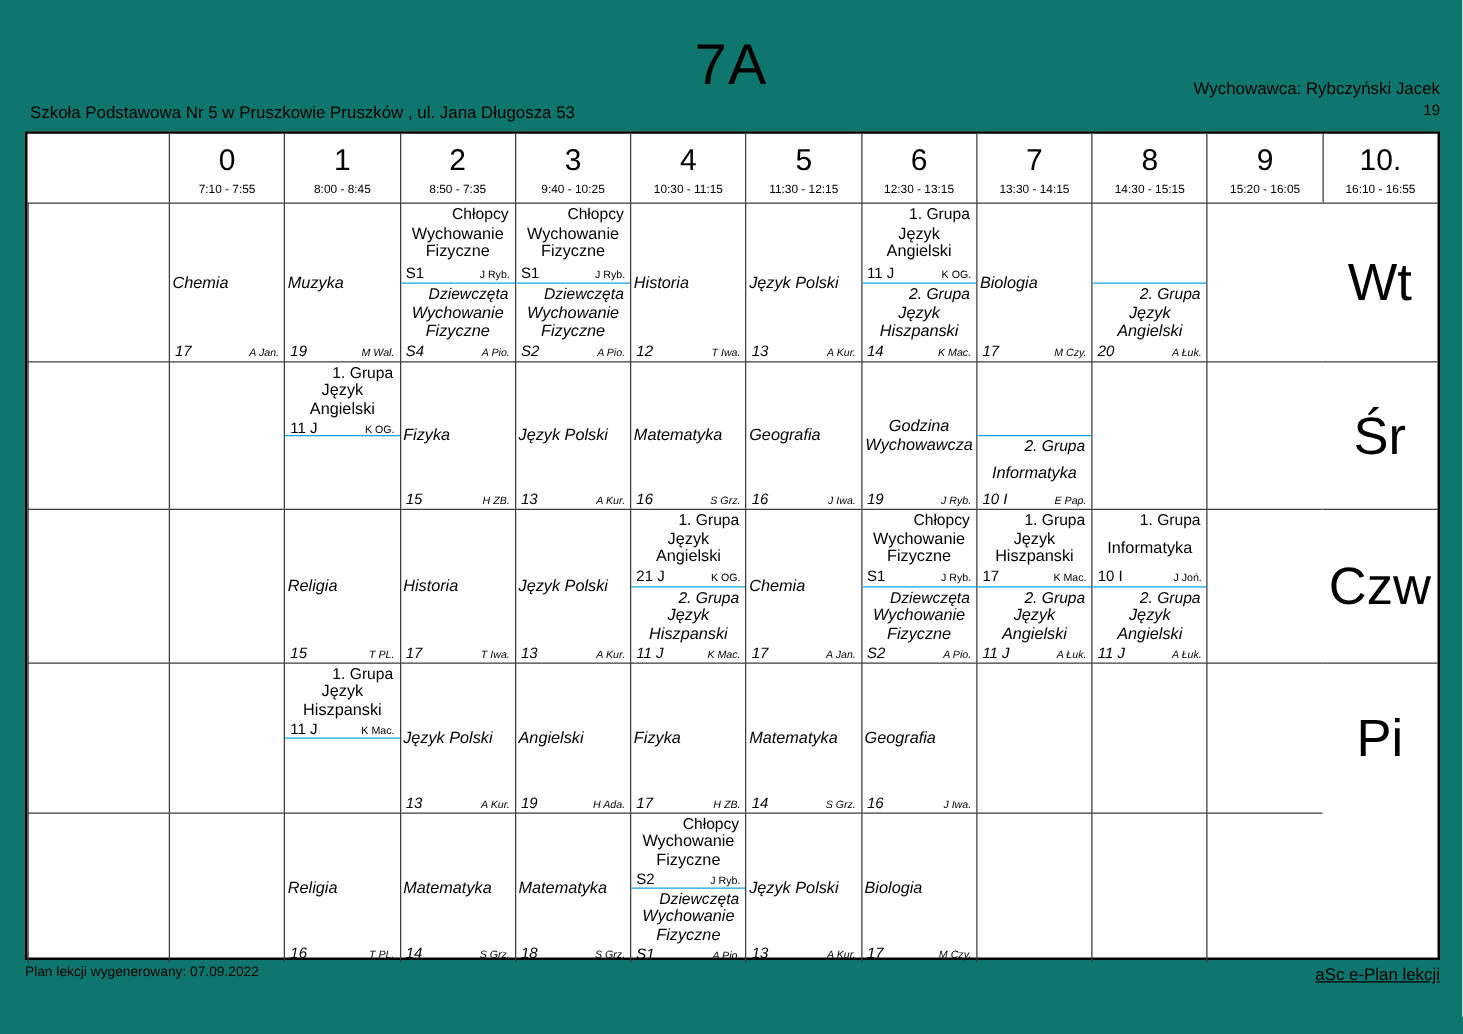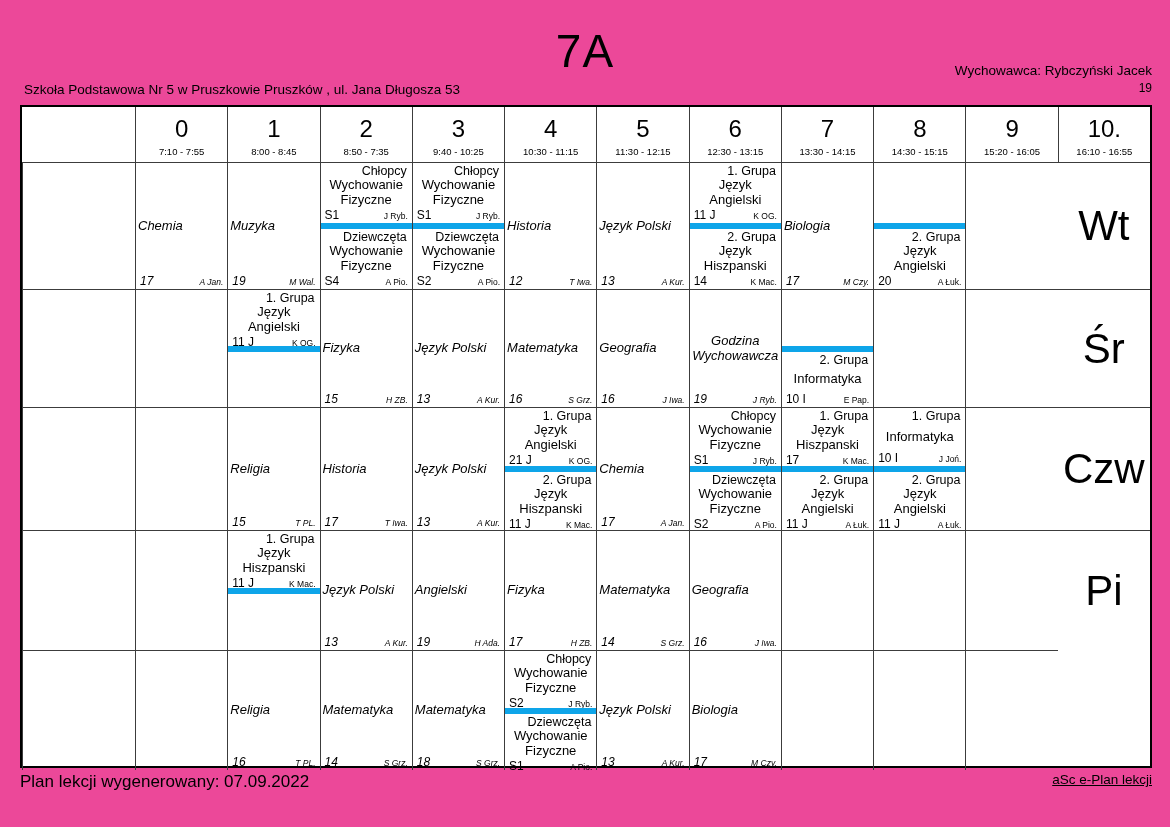--- a/index.html
+++ b/index.html
@@ -1,29 +1,29 @@
 <!DOCTYPE html>
 <html><head>
 <meta charset="utf-8">
 <style>
   html,body{margin:0;padding:0;background:#fff;}
   #page{
-    position:relative;width:1170px;height:827px;background:#ec4899;
+    position:relative;width:1170px;height:827px;background:#0f766e;
     font-family:"Liberation Sans", sans-serif;color:#000;overflow:hidden;
   }
   
   .title{
     position:absolute;top:26px;left:0;right:0;text-align:center;
     font-size:46px;line-height:1.1;letter-spacing:1px;
   }
   .school{position:absolute;left:24px;top:82px;font-size:13.5px;}
   .tutor{position:absolute;right:18px;top:63px;font-size:13.5px;}
   .pagenum{position:absolute;right:18px;top:81px;font-size:12px;}
   
-  .foot-left{position:absolute;left:20px;top:772px;font-size:17px;}
+  .foot-left{position:absolute;left:20px;top:772px;font-size:11px;}
   .foot-right{position:absolute;right:18px;top:772px;font-size:13.5px;text-decoration:underline;}
   
   #tt{
     position:absolute;left:20px;top:105px;width:1132px;height:663px;
     display:grid;grid-template-columns:113px repeat(11,1fr);
     grid-template-rows:55px 127px 118px 123px 120px 120px;
     border:2px solid #000;background:#fff;box-sizing:border-box;
   }
   .cell{border-left:1px solid #3c3c3c;border-top:1px solid #3c3c3c;
         overflow:hidden;position:relative;box-sizing:border-box;}
@@ -41,21 +41,21 @@
   .single{display:flex;align-items:center;justify-content:flex-start;font-style:italic;}
   .subj{font-size:13px;line-height:1.15;text-align:center;padding:0 2px;}
   .brow{position:absolute;left:0;right:0;bottom:1px;display:flex;
         justify-content:space-between;align-items:baseline;padding:0 4px;}
   .room{font-size:12px;}
   .teacher{font-size:8.5px;}
   
   .split{display:flex;flex-direction:column;}
   .half{flex:1 1 50%;display:flex;flex-direction:column;position:relative;
         overflow:hidden;justify-content:space-between;}
-  .half + .half{border-top:6px solid #0ea5e9;}
+  .half + .half{border-top:1px solid #0ea5e9;font-style:italic;}
   .group{font-size:12.5px;text-align:right;padding:1px 5px 0 0;line-height:1.15;}
   .half .subj{flex:1;display:flex;align-items:center;justify-content:center;}
   .half .brow{position:static;margin-top:auto;padding-bottom:1px;}
 </style>
 </head>
 <body>
 
 <div id="page">
   <div class="title">7A</div>
   <div class="school">Szkoła Podstawowa Nr 5 w Pruszkowie Pruszków , ul. Jana Długosza 53</div>

